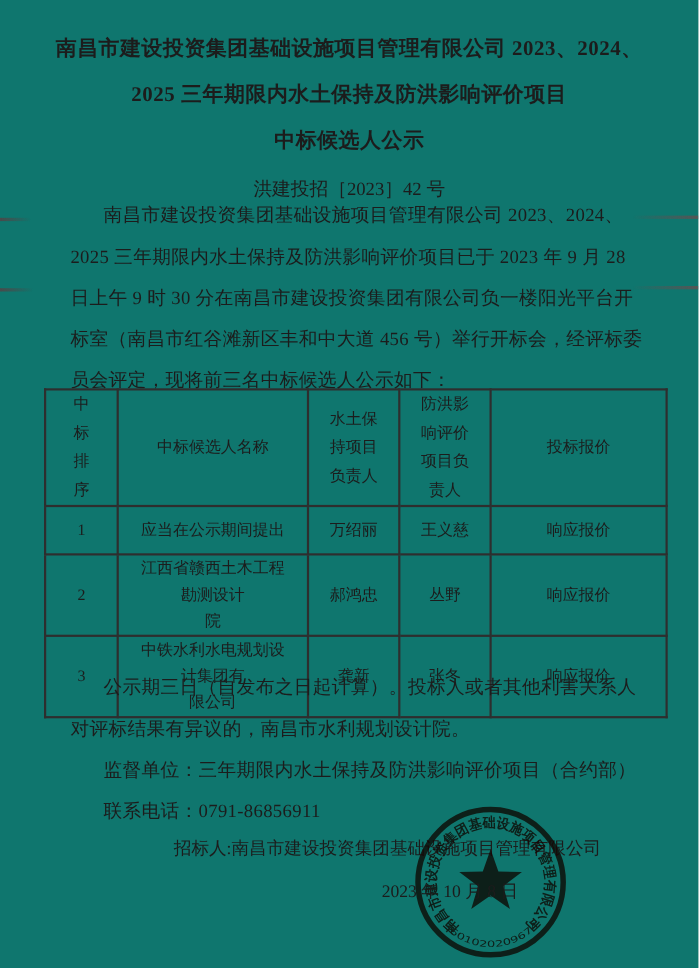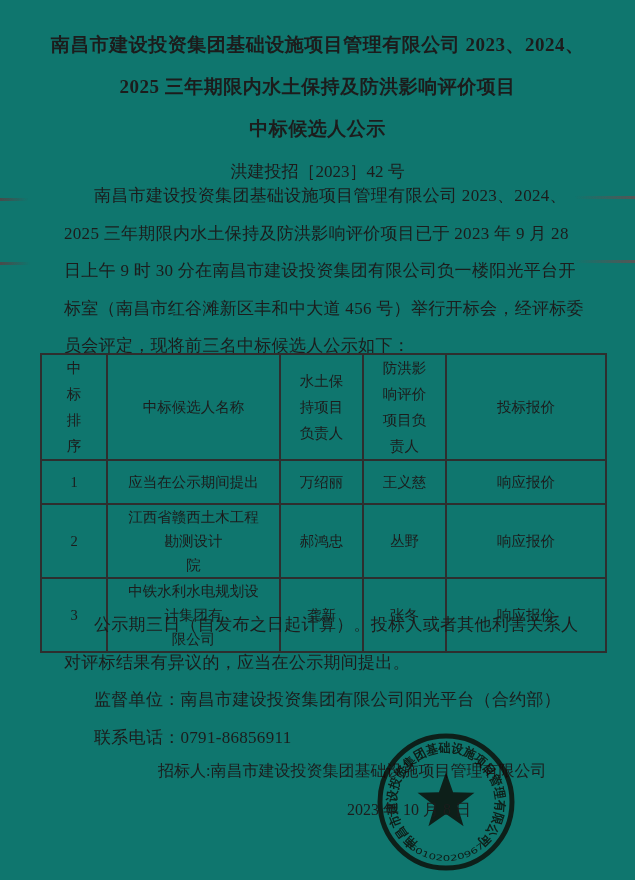--- a/index.html
+++ b/index.html
@@ -106,22 +106,22 @@
 限公司</td>
         <td>龚新</td>
         <td>张冬</td>
         <td>响应报价</td>
       </tr>
     </tbody>
   </table>
 
   <div class="notice-block">
     <div class="notice-line indent">公示期三日（自发布之日起计算）。投标人或者其他利害关系人</div>
-    <div class="notice-line">对评标结果有异议的，应当在公示期间提出。</div>
-    <div class="notice-line indent">监督单位：南昌市建设投资集团有限公司阳光平台（合约部）</div>
+    <div class="notice-line">对评标结果有异议的，南昌市水利规划设计院。</div>
+    <div class="notice-line indent">监督单位：三年期限内水土保持及防洪影响评价项目（合约部）</div>
     <div class="notice-line indent">联系电话：0791-86856911</div>
   </div>
 
   <div class="tenderer-line">招标人:南昌市建设投资集团基础设施项目管理有限公司</div>
   <div class="date-line">2023 年 10 月 8 日</div>
 
   <svg class="stamp" viewBox="0 0 144 144" aria-hidden="true">
     <defs>
       <path id="sealArcTop" d="M 43.3 112.9 A 50 50 0 1 1 100.7 112.9" fill="none"></path>
       <path id="sealArcBottom" d="M 26.8 109.9 A 59 59 0 0 0 117.2 109.9" fill="none"></path>

